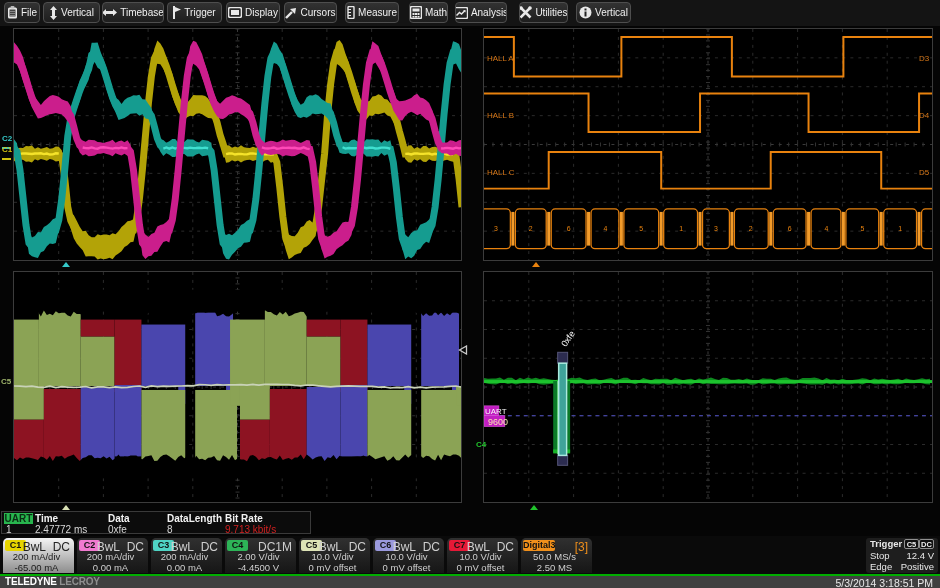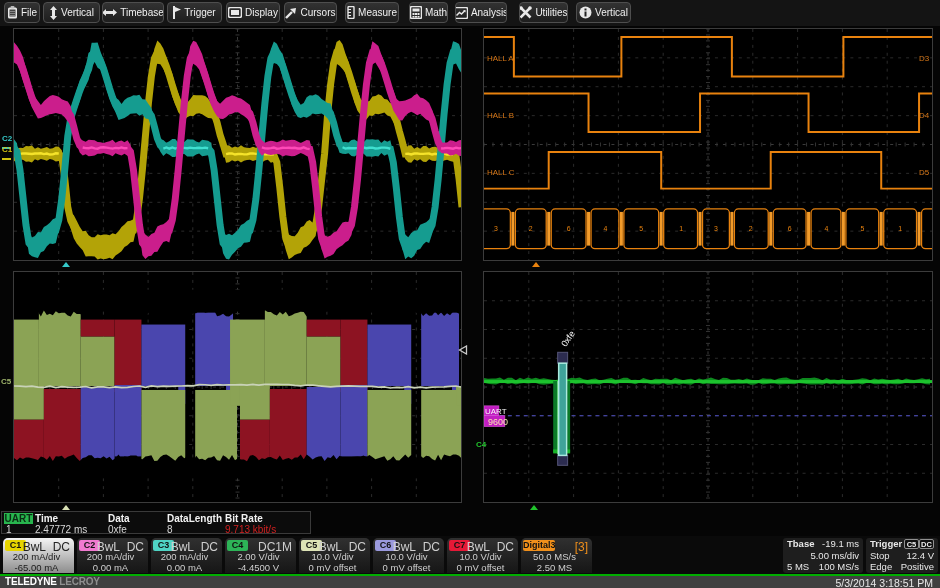--- a/index.html
+++ b/index.html
@@ -435,33 +435,20 @@
         <div class="chl">0 mV offset</div>
       </div>
       <div class="chbox" style="left:521px">
         <div class="chtop">
           <span class="chip dchip">Digital3</span>
           <span class="chr1" style="color:#ef8f1b">[3]</span>
         </div>
         <div class="chl">50.0 MS/s</div>
         <div class="chl">2.50 MS</div>
       </div>
-<div class="infbox" style="left:783px;width:80px">
-<div class="infrow">
-          <span class="il" style="font-weight:bold">Tbase</span>
-          <span class="ir">-19.1 ms</span>
-        </div>
-<div class="infrow">
-          <span class="ir">5.00 ms/div</span>
-        </div>
-<div class="infrow">
-          <span class="il">5 MS</span>
-          <span class="ir">100 MS/s</span>
-        </div>
-</div>
 <div class="infbox" style="left:866px;width:72px">
 <div class="infrow">
           <span class="il" style="font-weight:bold">Trigger</span>
           <span class="ir"><span class="tchip">C5</span><span class="tchip">DC</span></span>
         </div>
 <div class="infrow">
           <span class="il">Stop</span>
           <span class="ir">12.4 V</span>
         </div>
 <div class="infrow">

